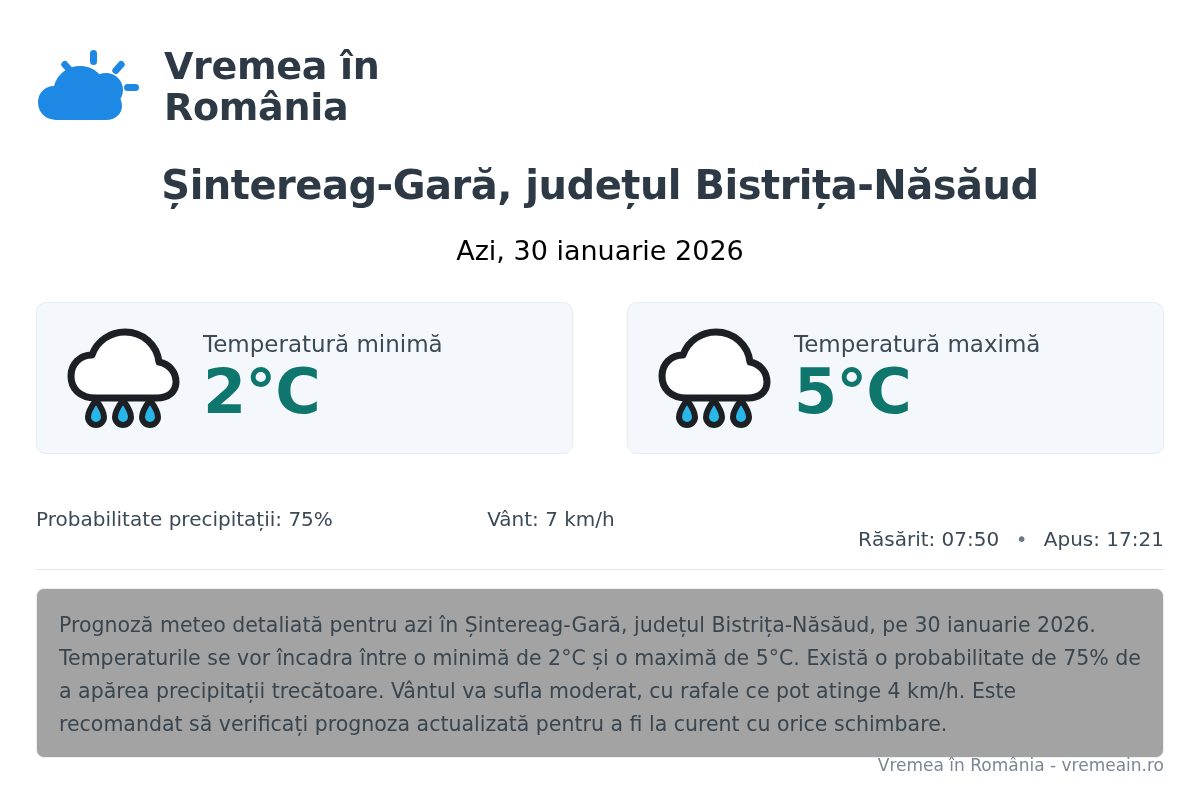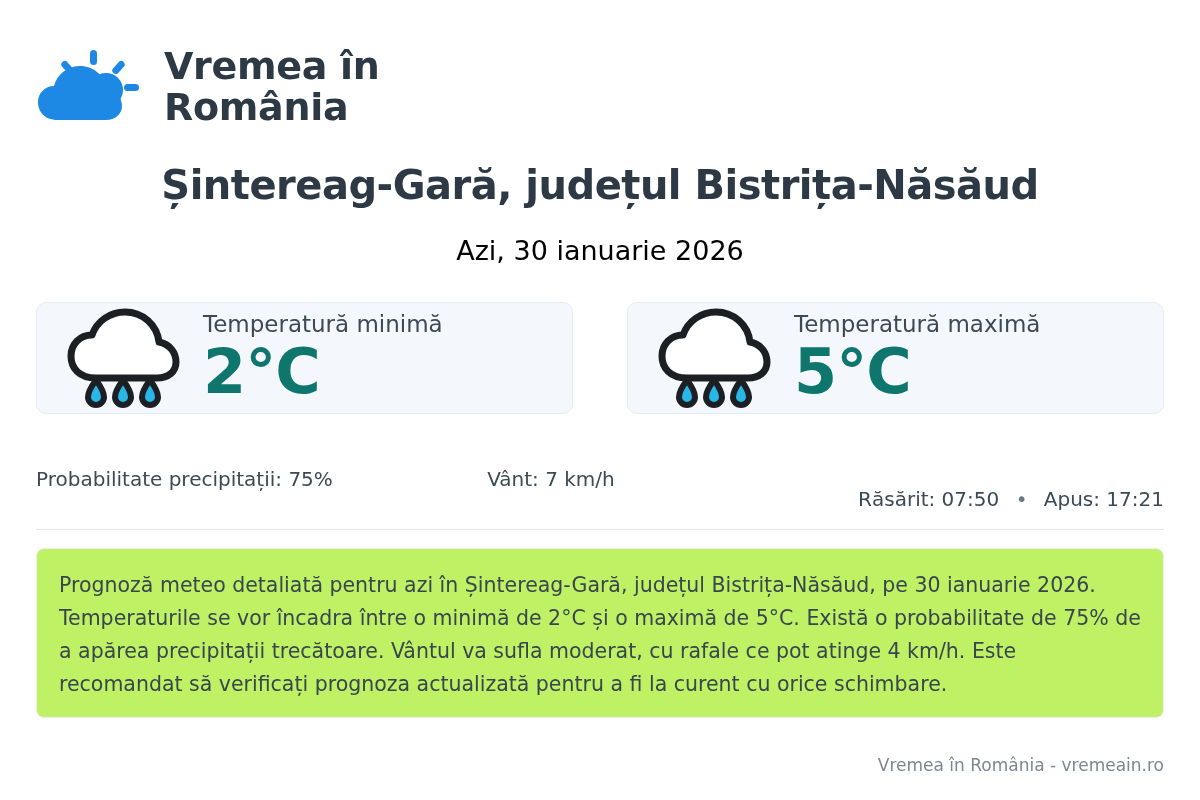--- a/index.html
+++ b/index.html
@@ -57,21 +57,21 @@
   }
 
   
   .cards {
     display: flex;
     gap: 54px;
     margin-top: 36px;
   }
   .card {
     flex: 1 1 0;
-    height: 112px;
+    height: 152px;
     background: #f4f8fc;
     border: 1px solid #e4ecf4;
     border-radius: 10px;
     display: flex;
     align-items: center;
     padding: 0 26px;
     gap: 22px;
   }
   .card-icon {
     width: 118px;
@@ -104,21 +104,21 @@
     color: #3c4a57;
   }
   .meta-left { flex: 0 0 40%; text-align: left; }
   .meta-mid { flex: 0 0 26%; text-align: left; }
   .meta-right { flex: 1 1 auto; text-align: right; margin-top: 39px; }
   .meta-sep { padding: 0 10px; color: #6b7785; }
 
   
   .description {
     margin-top: 18px;
-    background: #bef264;
+    background: #a3a3a3;
     border: 1px solid #eceff3;
     border-radius: 8px;
     padding: 20px 22px 24px 22px;
     font-size: 20.5px;
     line-height: 1.62;
     color: #39454f;
     height: 170px;
   }
 
   

